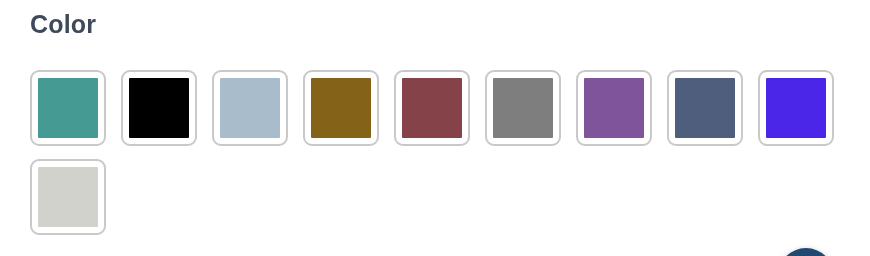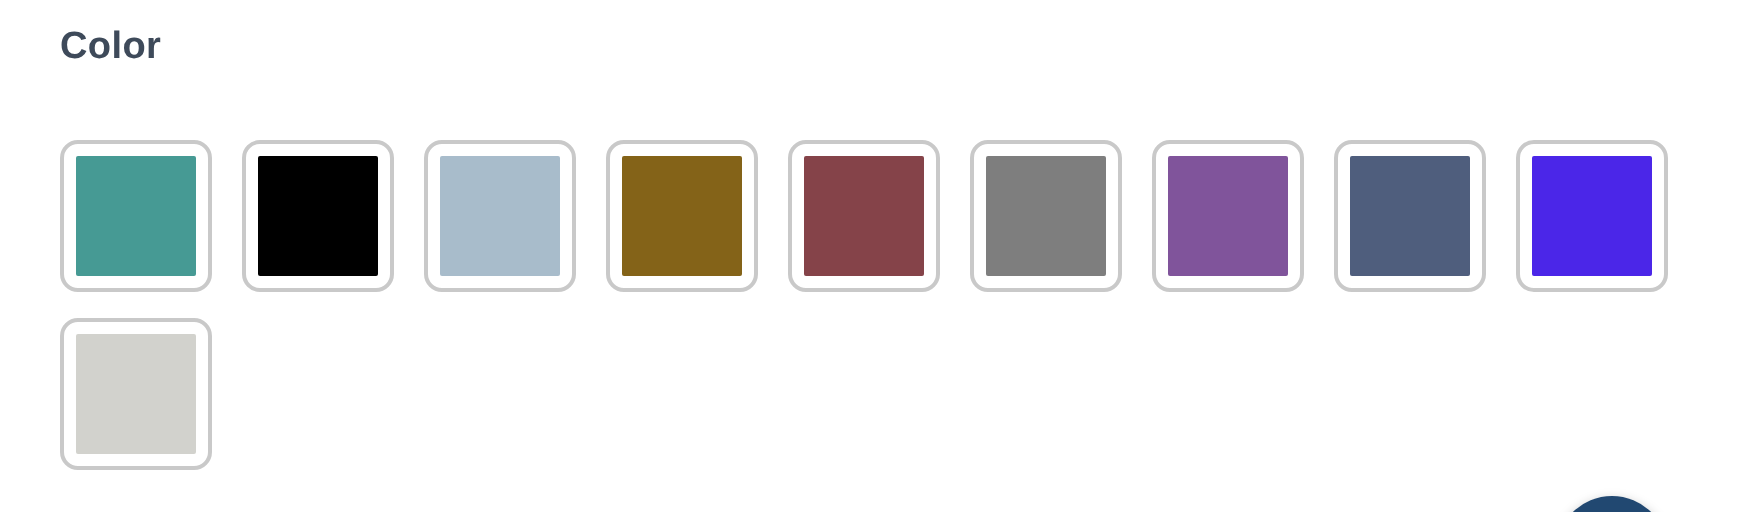--- a/index.html
+++ b/index.html
@@ -21,21 +21,21 @@
     top: 0;
     width: 870px;
     height: 256px;
     background: #ffffff;
   }
 
   .section-title {
     position: absolute;
     left: 30px;
     top: 11px;
-    font-size: 19px;
+    font-size: 25px;
     font-weight: bold;
     color: #3e4a5a;
     letter-spacing: 0.2px;
     line-height: 26px;
     white-space: nowrap;
   }
 
   .swatch-grid {
     position: absolute;
     left: 30px;

